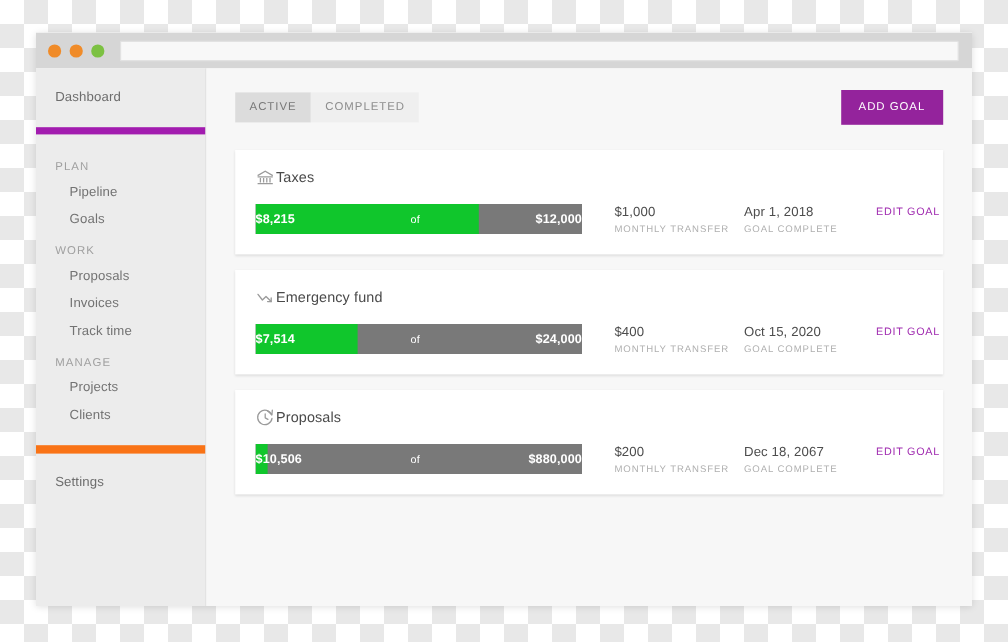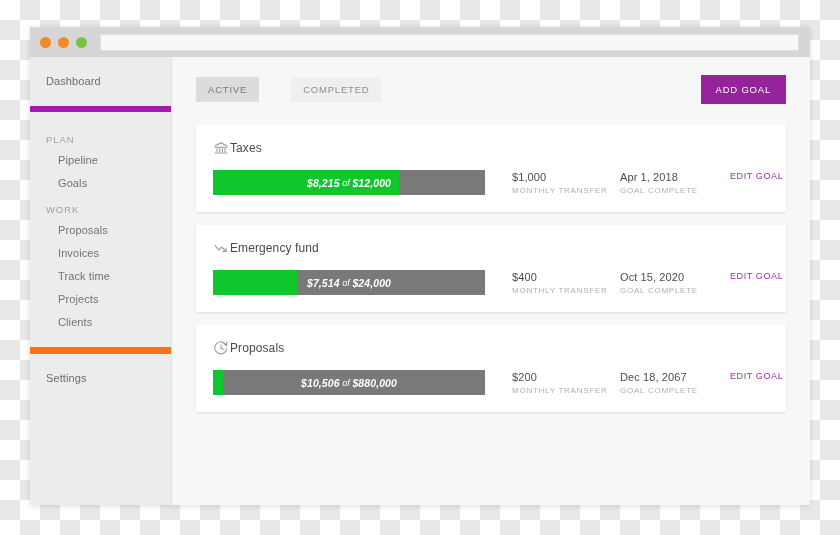--- a/index.html
+++ b/index.html
@@ -112,21 +112,21 @@
     overflow: hidden;
   }
 
   .toolbar {
     display: flex;
     align-items: center;
     justify-content: space-between;
     margin-bottom: 21px;
   }
 
-  .tabs { display: flex; gap: 32px; }
+  .tabs { display: flex; }
   .tab {
     font-size: 9.5px;
     letter-spacing: 0.8px;
     color: #8d8d8d;
     padding: 7px 12px;
     background: #efefef;
     cursor: pointer;
     user-select: none;
   }
   .tab.active { background: #dcdcdc; color: #787878; }
@@ -174,26 +174,25 @@
   .progress-fill {
     position: absolute;
     left: 0; top: 0; bottom: 0;
     background: #10c62c;
   }
   .progress-label {
     position: absolute;
     left: 0; right: 0; top: 0; bottom: 0;
     display: flex;
     align-items: center;
-    justify-content: center;
+    justify-content: space-between;
     color: #ffffff;
     font-size: 10.5px;
     letter-spacing: 0.1px;
     white-space: nowrap;
-    font-style: italic;
   }
   .progress-label .amt { font-weight: bold; }
   .progress-label .of { font-size: 9px; margin: 0 2.5px; font-weight: normal; }
 
   .meta { display: flex; align-items: flex-start; flex: 1; padding-left: 27px; }
 
   .meta-block { min-width: 0; }
   .meta-block.transfer { flex: 0 0 108px; }
   .meta-block.date { flex: 0 0 110px; }
 
@@ -249,20 +248,21 @@
         </div>
         <div class="nav-item indent">
           <span>Invoices</span>
         </div>
         <div class="nav-item indent">
           <span>Track time</span>
         </div>
       </div>
 
       <div>
+        <div class="nav-section-title">MANAGE</div>
         <div class="nav-item indent">
           <span>Projects</span>
         </div>
         <div class="nav-item indent">
           <span>Clients</span>
         </div>
       </div>
 
       <div class="nav-bottom">
         <div class="nav-item">

